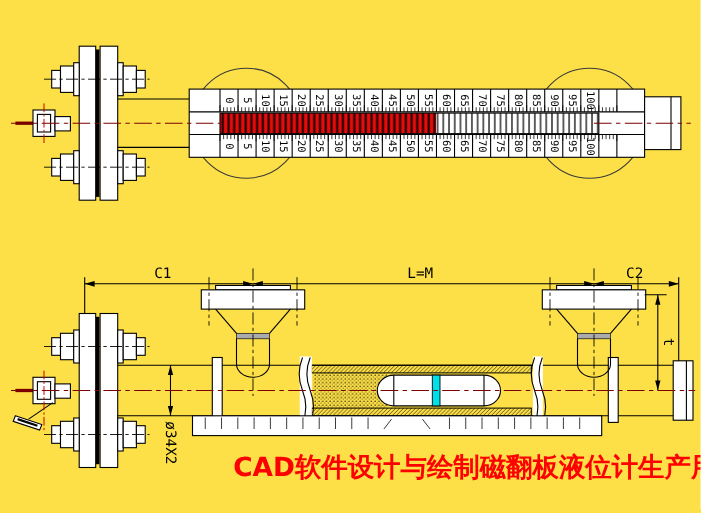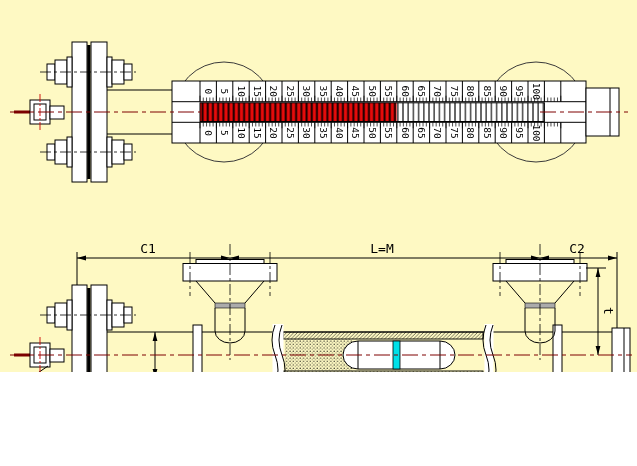--- a/index.html
+++ b/index.html
@@ -1,16 +1,16 @@
 <!DOCTYPE html>
 <html><head>
 <meta charset="utf-8">
 <style>
   html,body{margin:0;padding:0;background:#fff;}
-  #stage{position:relative;width:637px;height:372px;background:#fef9c3;overflow:hidden;
+  #stage{position:relative;width:637px;height:466px;background:#fde047;overflow:hidden;
          font-family:"DejaVu Sans",sans-serif;}
   svg{position:absolute;left:0;top:0;}
   .s  {stroke:#000;stroke-width:1;fill:none;}
   .w  {stroke:#000;stroke-width:1;fill:#fff;}
   .blk{fill:#000;stroke:none;}
   .cl {stroke:#7e0000;stroke-width:1;fill:none;stroke-dasharray:16 4 4 4;}
   .cb {stroke:#000;stroke-width:.8;fill:none;stroke-dasharray:11 3 3 3;}
   .rc {stroke:#cc0000;stroke-width:.9;fill:none;stroke-dasharray:8 2 2 2;}
   .tick{stroke:#000;stroke-width:.7;}
   .gray{fill:#ababab;stroke:#000;stroke-width:.6;}

